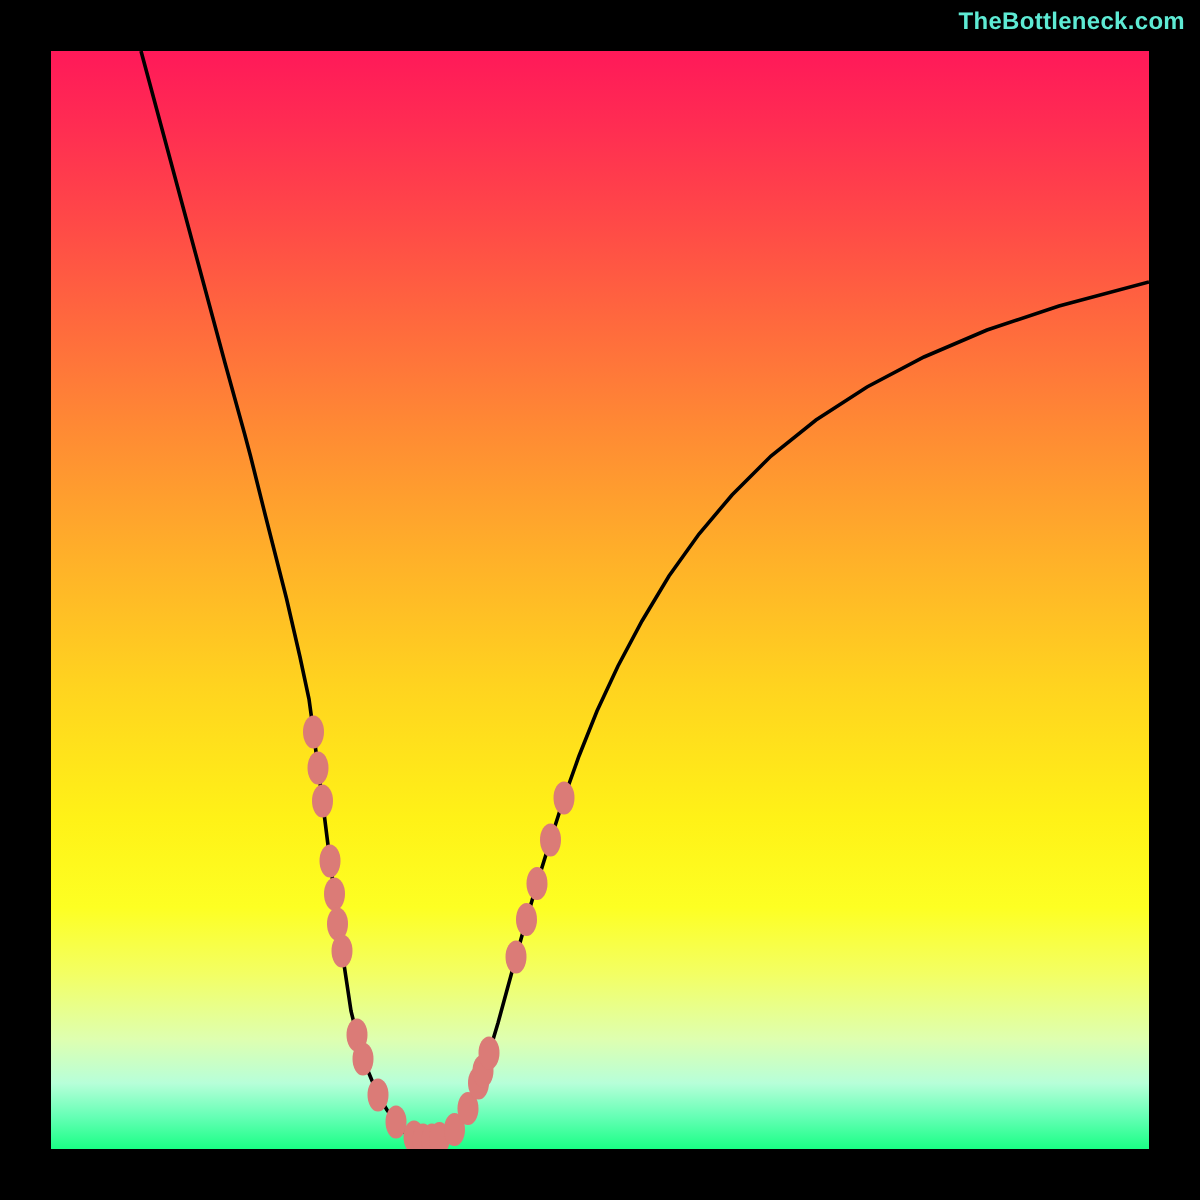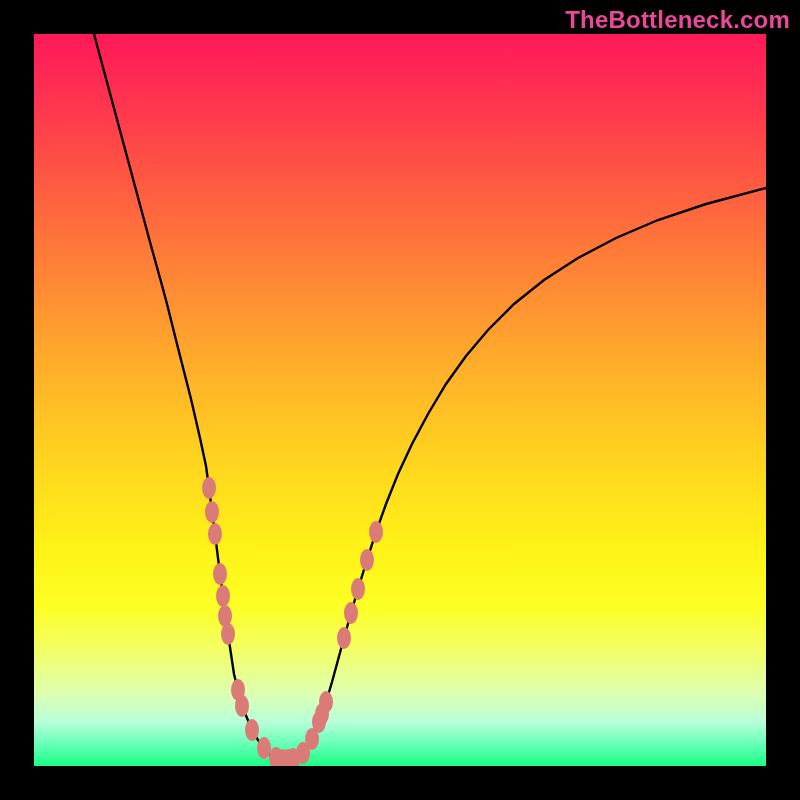--- a/index.html
+++ b/index.html
@@ -38,22 +38,22 @@
       #67ffb6 97%,
       #1aff85 100%
     );
   }
   .watermark {
     position: absolute;
     top: 6px;
     right: 10px;
     font-family: "Segoe UI", Arial, sans-serif;
     font-weight: 600;
-    font-size: 24px;
-    color: #ec4899;
+    font-size: 16px;
+    color: #5eead4;
     letter-spacing: 0.2px;
   }
   .curve-svg {
     position: absolute;
     inset: 0;
   }
   .curve-path {
     fill: none;
     stroke: #000000;
     stroke-width: 2.4;

